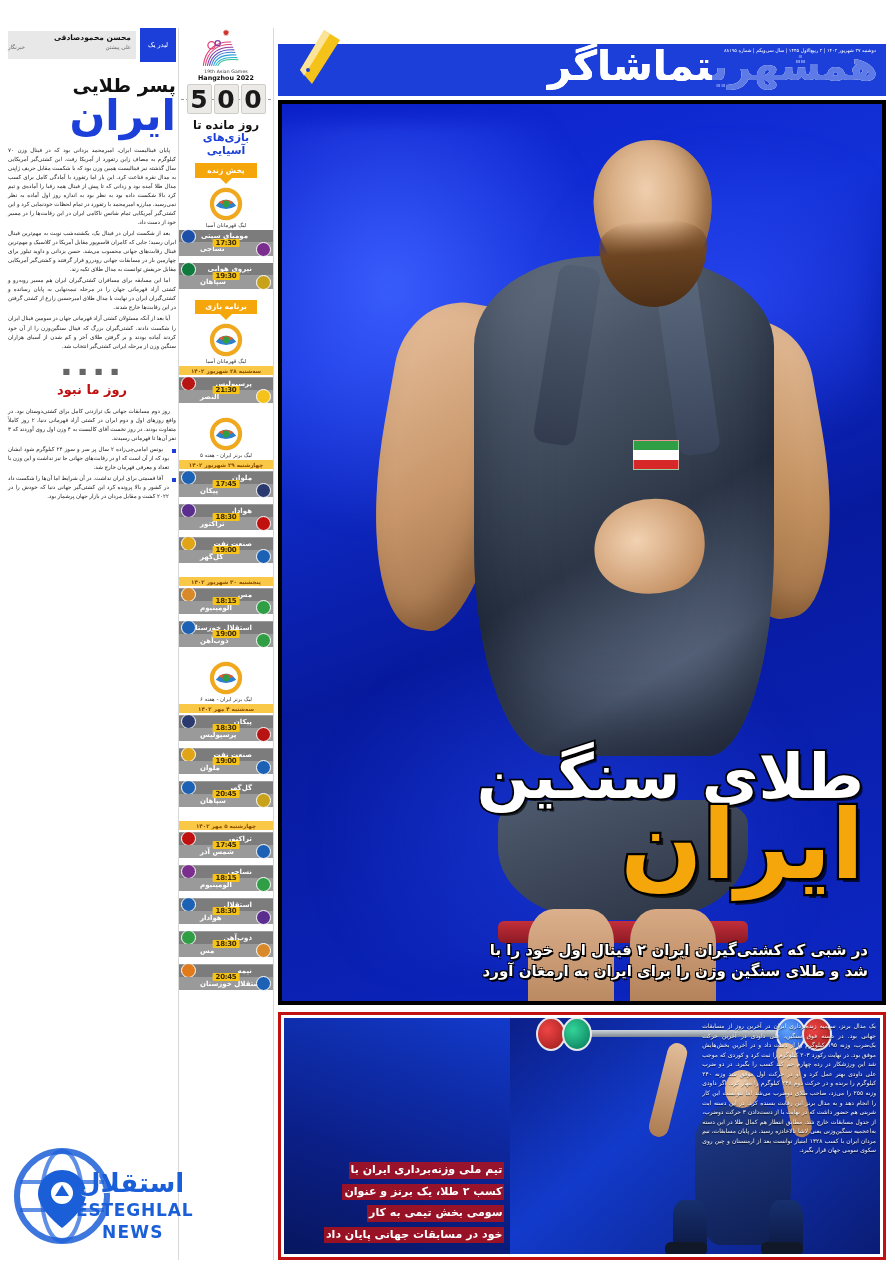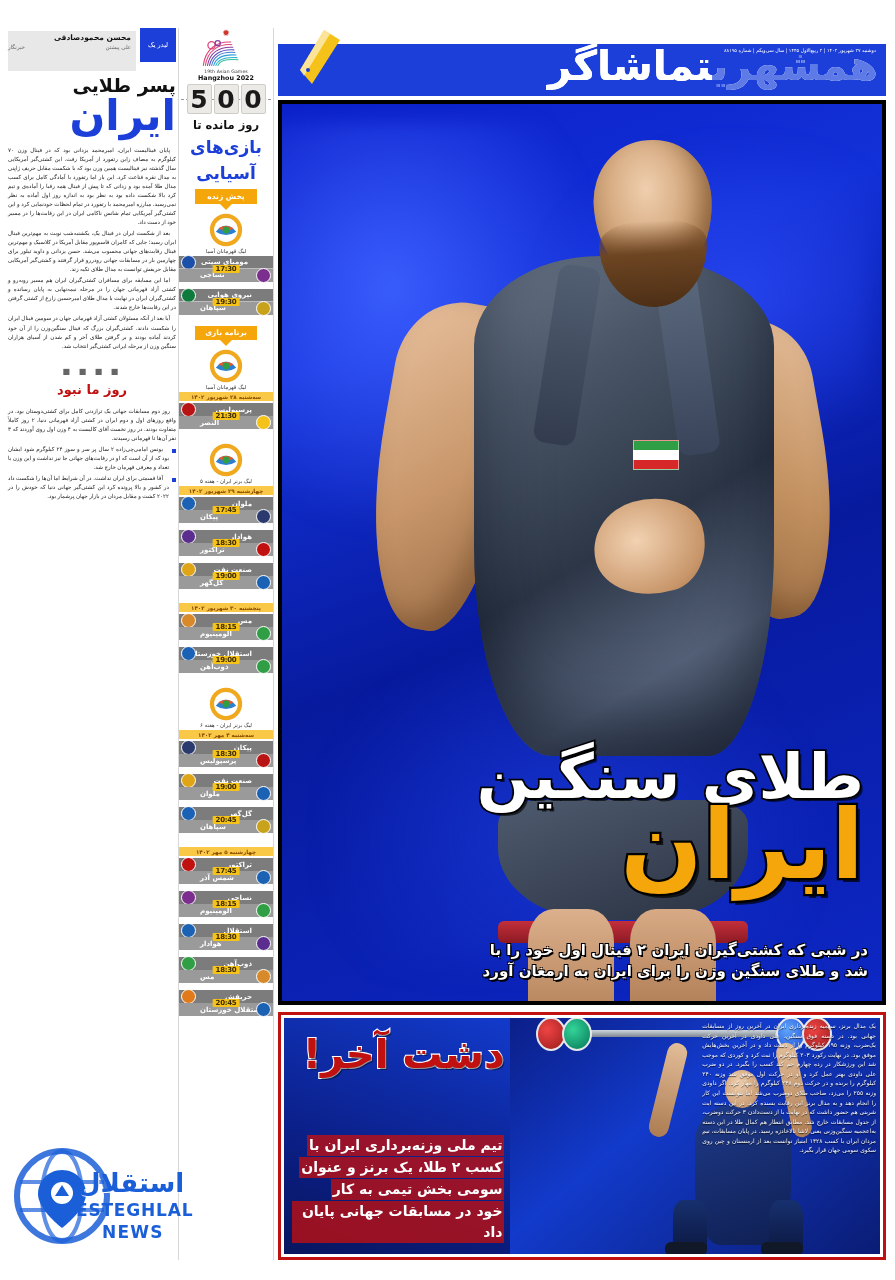--- a/index.html
+++ b/index.html
@@ -16,21 +16,21 @@
     position: absolute; left: 8px; top: 28px;
     width: 168px; height: 1230px;
     background: #fff; direction: rtl; text-align: justify;
   }
   .leader-row { display: flex; align-items: flex-start; justify-content: flex-start; gap: 4px; height: 34px; }
   .leader-badge {
     width: 36px; height: 34px; background: #1b3fd8; color: #fff;
     font-size: 6.5px; display: flex; align-items: center; justify-content: center;
     letter-spacing: .3px;
   }
-  .byline-box { background: #e8e8e8; padding: 3px 5px 4px 0; flex: 1; height: 40px; margin-top:3px;}
+  .byline-box { background: #e8e8e8; padding: 3px 5px 4px 0; flex: 1; height: 28px; margin-top:3px;}
   .byline-name { font-size: 7.5px; font-weight: bold; color: #111; text-align: right; line-height: 1.1; }
   .byline-role { font-size: 5.5px; color: #666; text-align: right; margin-top: 2px; display:flex; justify-content: space-between;}
   .kicker { font-size: 19px; font-weight: bold; color: #111; text-align: right; margin-top: 14px; line-height: 1; }
   .main-word { font-size: 42px; font-weight: bold; color: #1b3fd8; text-align: right; line-height: .92; margin-top: 2px; letter-spacing: -1px;}
   .body-text {
     font-size: 5.6px; line-height: 1.62; color: #1a1a1a; text-align: justify;
     margin-top: 10px; column-count: 1; word-spacing: -0.3px;
   }
   .body-text p { margin-bottom: 2px; text-indent: 6px; }
   .sec-break { text-align: center; margin: 14px 0 6px 0; font-size: 8px; color: #666; letter-spacing: 3px; }
@@ -57,21 +57,21 @@
   }
   .cd-digit {
     position: relative; z-index: 1;
     width: 25px; height: 30px; background: #eceae6;
     border: 1px solid #cfcdc8; border-radius: 2px;
     font-size: 25px; font-weight: bold; color: #1a1a1a;
     display: flex; align-items: center; justify-content: center;
     font-family: "DejaVu Sans", sans-serif; line-height: 1;
   }
   .cd-l1 { font-size: 11.5px; font-weight: bold; color: #111; text-align: center; margin-top: 4px; }
-  .cd-l2 { font-size: 17px; font-weight: bold; color: #1b3fd8; text-align: center; line-height: 1.15; margin-top: 6px; }
+  .cd-l2 { font-size: 11px; font-weight: bold; color: #1b3fd8; text-align: center; line-height: 1.15; }
 
   .tag-pill {
     margin: 6px auto 0 auto; width: 62px; background: #f5a60a; color: #fff;
     font-size: 7.5px; font-weight: bold; text-align: center; padding: 2.5px 0 3px 0;
     position: relative;
   }
   .tag-pill:after {
     content: ''; position: absolute; left: 50%; transform: translateX(-50%);
     bottom: -6px; border-left: 6px solid transparent; border-right: 6px solid transparent;
     border-top: 6px solid #f5a60a;
@@ -237,21 +237,21 @@
     position: absolute; right: 6px; top: 16px; direction: rtl; text-align: right;
     font-size: 40px; font-weight: bold; color: #c01010; line-height: 1;
     -webkit-text-stroke: 2.2px #ffffff; paint-order: stroke fill;
     text-shadow: 2px 2px 0 rgba(0,0,0,.4);
   }
   .bt-cap {
     position: absolute; right: 6px; bottom: 10px; left: 8px; direction: rtl; text-align: right;
   }
   .bt-cap span {
     display: inline-block; background: rgba(192,16,16,.78); color: #fff;
-    font-size: 14px; font-weight: bold; line-height: 1.5; padding: 0 2px; margin-bottom: 1px;
+    font-size: 11px; font-weight: bold; line-height: 1.5; padding: 0 2px; margin-bottom: 1px;
   }
 
   
   .watermark { position: absolute; left: 14px; top: 1146px; width: 176px; height: 120px; }
   .wm-globe { position: absolute; left: 0; top: 2px; width: 96px; height: 96px; }
   .wm-fa { position: absolute; left: 64px; top: 22px; font-size: 26px; font-weight: bold;
     color: #1b5fd8; direction: rtl; text-shadow: 1px 1px 0 #fff; }
   .wm-en1 { position: absolute; left: 62px; top: 54px; font-size: 17px; font-weight: bold;
     color: #1b5fd8; letter-spacing: .8px; direction: ltr; text-align: right; }
   .wm-en2 { position: absolute; left: 88px; top: 76px; font-size: 17px; font-weight: bold;
@@ -542,21 +542,21 @@
             </div>
             <div class="row-b">
               <span class="team-name" style="margin-left:18px">مس</span>
               <span class="crest" style="background:#d88a2a;border:1px solid #fff"></span>
             </div>
             <div class="mtime">18:30</div>
           </div>
           <div class="match">
             <div class="row-a">
               <span class="crest" style="background:#e07a1a;border:1px solid #fff"></span>
-              <span class="team-name" style="margin-right:18px">حریفش</span>
+              <span class="team-name" style="margin-right:18px">نیمه</span>
             </div>
             <div class="row-b">
               <span class="team-name" style="margin-left:18px">استقلال خوزستان</span>
               <span class="crest" style="background:#1b62b5;border:1px solid #fff"></span>
             </div>
             <div class="mtime">20:45</div>
           </div>
         </div>
       </div>
   </div>
@@ -621,21 +621,20 @@
       <div class="wl-legL">
           <div class="wl-shoe"></div>
         </div>
       <div class="wl-legR">
           <div class="wl-shoe"></div>
         </div>
       <div class="bt-text">یک مدال برنز، سهمیه زنده‌برداری ایران در آخرین روز از مسابقات جهانی بود. در دسته فوق سنگین، علی داودی در آخرین حرکت یک‌ضرب، وزنه ۱۹۵ کیلوگرم را از دست داد و در آخرین بخش‌هایش موفق بود. در نهایت رکورد ۲۰۳ کیلوگرم را ثبت کرد و کوردی که موجب شد این ورزشکار در رده چهارم جم کند کسب را بگیرد. در دو ضرب علی داودی بهتر عمل کرد و او در حرکت اول موفق شد وزنه ۲۴۰ کیلوگرم را برنده و در حرکت دوم ۲۴۸ کیلوگرم را مهار کرد. اگر داودی وزنه ۲۵۵ را می‌زد، صاحب طلای دوضرب می‌شد اما نتوانست این کار را انجام دهد و به مدال برنز این رقابت بسنده کرد. در این دسته ایت شربتی هم حضور داشت که در نهایت با از دست‌دادن ۳ حرکت دوضرب، از جدول مسابقات خارج شد. مطابق انتظار هم کمال طلا در این دسته به‌اعجمیه سنگین‌وزنی یعنی لاشا تالاخادزه رسید. در پایان مسابقات، تیم مردان ایران با کسب ۱۴۲۸ امتیاز توانست بعد از ارمنستان و چین روی سکوی سومی جهان قرار بگیرد.</div>
     </div>
 
     <div class="bt-right">
-      <div class="bt-head">دشت آخر!</div>
       <div class="bt-cap">
         <div><span>تیم ملی وزنه‌برداری ایران با</span></div>
         <div><span>کسب ۲ طلا، یک برنز و عنوان</span></div>
         <div><span>سومی بخش تیمی به کار</span></div>
         <div><span>خود در مسابقات جهانی پایان داد</span></div>
       </div>
     </div>
   </div>
 
   <div class="watermark">

